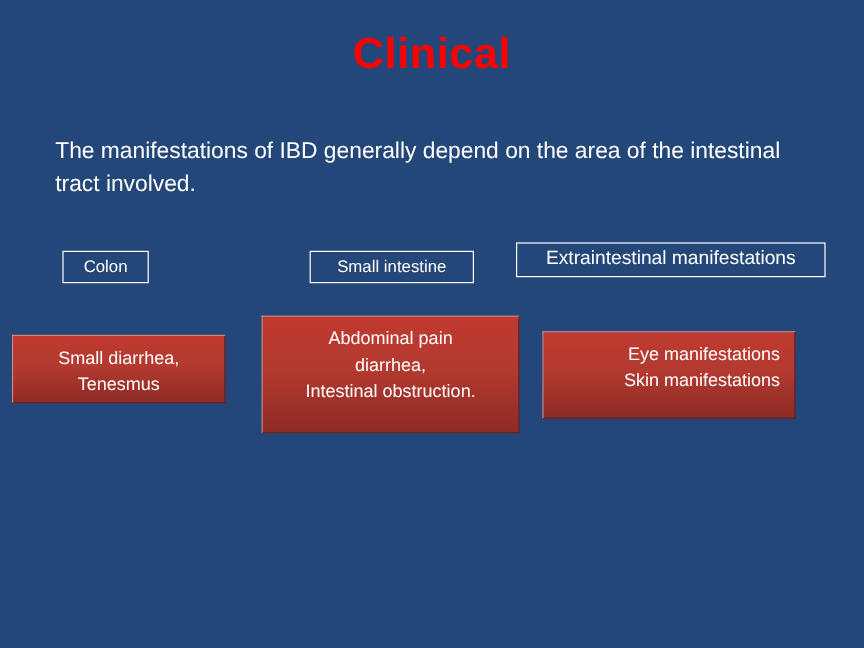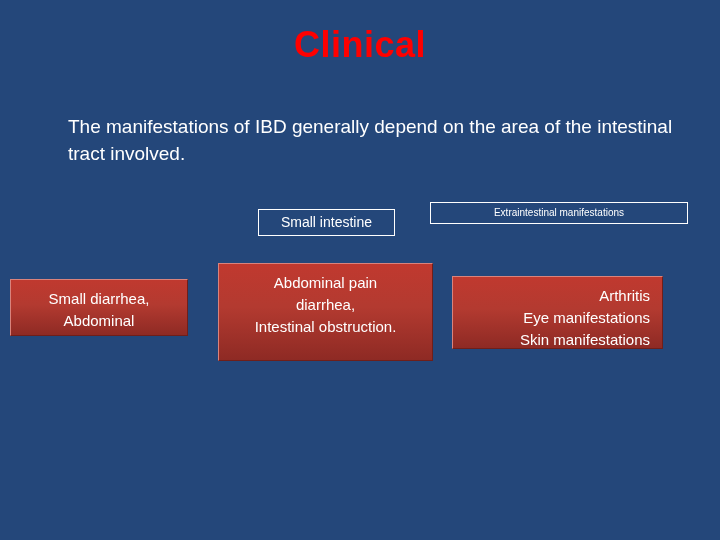--- a/index.html
+++ b/index.html
@@ -31,21 +31,20 @@
     letter-spacing: 0.5px;
   }
   .intro {
     position: absolute;
     top: 113px;
     left: 46px;
     width: 640px;
     color: #ffffff;
     font-size: 19px;
     line-height: 27px;
-    margin-left: 22px;
   }
   
   .hdr {
     position: absolute;
     border: 1px solid #ffffff;
     background: #24477a;
     color: #ffffff;
     font-size: 14px;
     text-align: center;
     padding: 4px 8px 5px 8px;
@@ -60,21 +59,21 @@
   #hdr-small {
     left: 238px;
     top: 209px;
     width: 137px;
     margin-left: 20px;
   }
   #hdr-extra {
     left: 430px;
     top: 202px;
     width: 258px;
-    font-size: 10px;
+    font-size: 16px;
   }
   
   .redbox {
     position: absolute;
     box-sizing: border-box;
     color: #ffffff;
     font-size: 15px;
     line-height: 22px;
     background: linear-gradient(to bottom, #c0392f 0%, #b33a30 45%, #8e2a24 100%);
     border-top: 1px solid #d9837c;
@@ -114,33 +113,33 @@
 </style>
 </head>
 <body>
 
 <div class="slide">
 
   <div class="title">Clinical</div>
 
   <div class="intro">The manifestations of IBD generally depend on the area of the intestinal tract involved.</div>
 
+  <div class="hdr" id="hdr-colon">Colon</div>
   <div class="hdr" id="hdr-small">Small intestine</div>
   <div class="hdr" id="hdr-extra">Extraintestinal  manifestations</div>
 
   <div class="redbox" id="box-colon">
     <span class="line">Small diarrhea,</span>
-    <span class="line">Abdominal</span>
+    <span class="line">Tenesmus</span>
   </div>
 
   <div class="redbox" id="box-small">
     <span class="line">Abdominal pain</span>
     <span class="line r-center">diarrhea,</span>
     <span class="line">Intestinal obstruction.</span>
   </div>
 
   <div class="redbox" id="box-extra">
-    <span class="line">Arthritis</span>
     <span class="line">Eye manifestations</span>
     <span class="line">Skin manifestations</span>
   </div>
 
 </div>
 
 </body></html>

